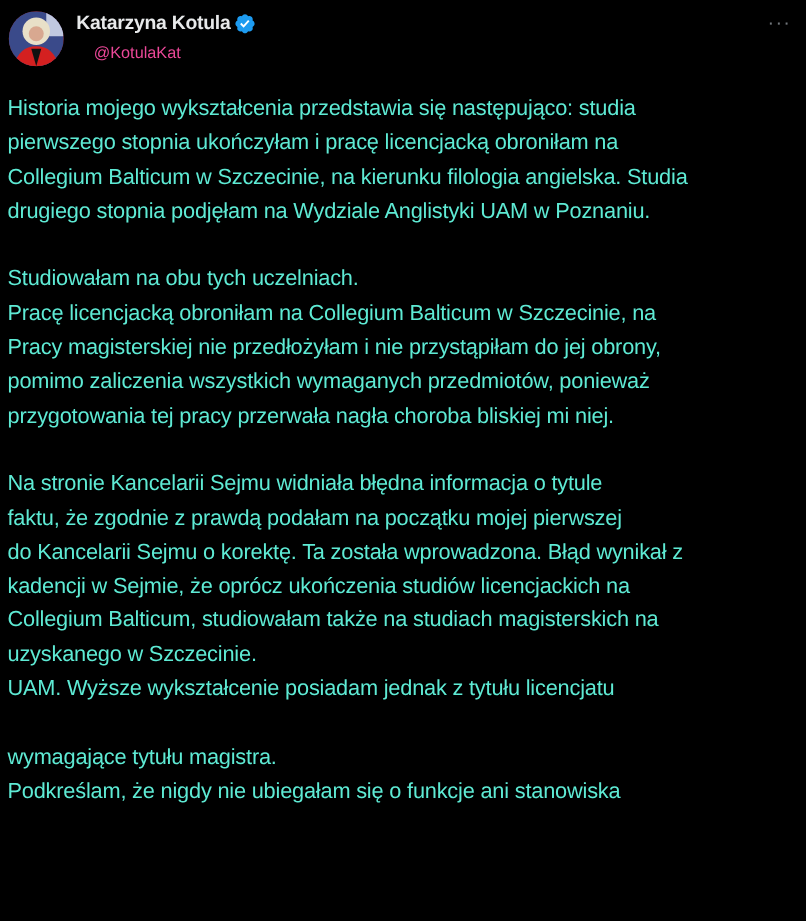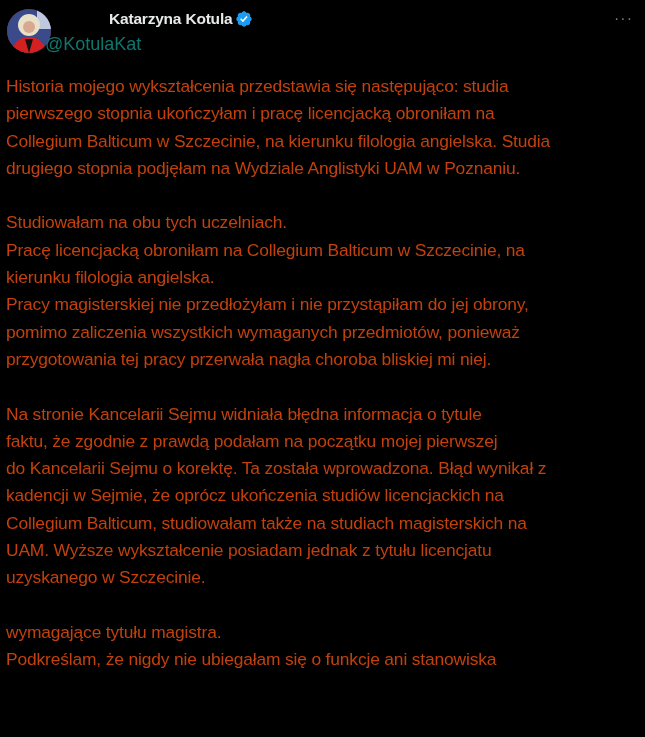--- a/index.html
+++ b/index.html
@@ -1,24 +1,24 @@
 <!DOCTYPE html>
 <html><head>
   <meta charset="utf-8">
   <style>
     html, body { margin: 0; padding: 0; background: #000000; }
     body { width: 645px; height: 737px; overflow: hidden; position: relative; font-family: "Liberation Sans", sans-serif; color: #e7e9ea; }
     .header { position: absolute; left: 0; top: 0; width: 645px; height: 60px; }
     .avatar { position: absolute; left: 7px; top: 9px; width: 44px; height: 44px; border-radius: 50%; overflow: hidden; background: #8a1f1f; }
-    .name-row { position: absolute; left: 61px; top: 10px; display: flex; align-items: flex-end; margin-left: 48px; }
+    .name-row { position: absolute; left: 61px; top: 10px; display: flex; align-items: flex-end; }
     .name { font-weight: bold; font-size: 15.5px; color: #e7e9ea; letter-spacing: -0.2px; }
     .verified { width: 18px; height: 18px; margin-left: 3px; }
-    .handle { position: absolute; left: 45px; top: 34px; font-size: 18px; color: #0f766e; }
+    .handle { position: absolute; left: 75px; top: 34px; font-size: 13px; color: #ec4899; }
     .more { position: absolute; right: 12px; top: 10px; font-size: 16px; color: #71767b; letter-spacing: 1px; }
-    .body-text { position: absolute; left: 6px; top: 73px; width: 635px; font-size: 17.4px; line-height: 27.3px; color: #c2410c; letter-spacing: -0.15px; }
+    .body-text { position: absolute; left: 6px; top: 73px; width: 635px; font-size: 17.4px; line-height: 27.3px; color: #5eead4; letter-spacing: -0.15px; }
     .para { margin: 0 0 27.3px 0; }
     .line { display: block; white-space: nowrap; }
     .meta { position: absolute; left: 6px; top: 709px; font-size: 15px; color: #71767b; white-space: nowrap; margin-top: 32px; }
     .meta b { color: #e7e9ea; font-weight: bold; }
   </style>
 </head>
 <body>
 
 <div class="header">
   <div class="avatar">
@@ -45,33 +45,32 @@
 <div class="body-text">
   <p class="para">
     <span class="line">Historia mojego wykształcenia przedstawia się następująco: studia</span>
     <span class="line">pierwszego stopnia ukończyłam i pracę licencjacką obroniłam na</span>
     <span class="line">Collegium Balticum w Szczecinie, na kierunku filologia angielska. Studia</span>
     <span class="line">drugiego stopnia podjęłam na Wydziale Anglistyki UAM w Poznaniu.</span>
   </p>
   <p class="para">
     <span class="line">Studiowałam na obu tych uczelniach.</span>
     <span class="line">Pracę licencjacką obroniłam na Collegium Balticum w Szczecinie, na</span>
-    <span class="line">kierunku filologia angielska.</span>
     <span class="line">Pracy magisterskiej nie przedłożyłam i nie przystąpiłam do jej obrony,</span>
     <span class="line">pomimo zaliczenia wszystkich wymaganych przedmiotów, ponieważ</span>
     <span class="line">przygotowania tej pracy przerwała nagła choroba bliskiej mi niej.</span>
   </p>
   <p class="para">
     <span class="line">Na stronie Kancelarii Sejmu widniała błędna informacja o tytule</span>
     <span class="line">faktu, że zgodnie z prawdą podałam na początku mojej pierwszej</span>
     <span class="line">do Kancelarii Sejmu o korektę. Ta została wprowadzona. Błąd wynikał z</span>
     <span class="line">kadencji w Sejmie, że oprócz ukończenia studiów licencjackich na</span>
     <span class="line">Collegium Balticum, studiowałam także na studiach magisterskich na</span>
+    <span class="line">uzyskanego w Szczecinie.</span>
     <span class="line">UAM. Wyższe wykształcenie posiadam jednak z tytułu licencjatu</span>
-    <span class="line">uzyskanego w Szczecinie.</span>
   </p>
   <p class="para">
     <span class="line">wymagające tytułu magistra.</span>
     <span class="line">Podkreślam, że nigdy nie ubiegałam się o funkcje ani stanowiska</span>
   </p>
 </div>
 
 <div class="meta">
   <span>6:22 PM</span><span> · </span><span>22 sty 2025</span><span> · </span><b>664 tys.</b> <span>wyświetleń</span>
 </div>

